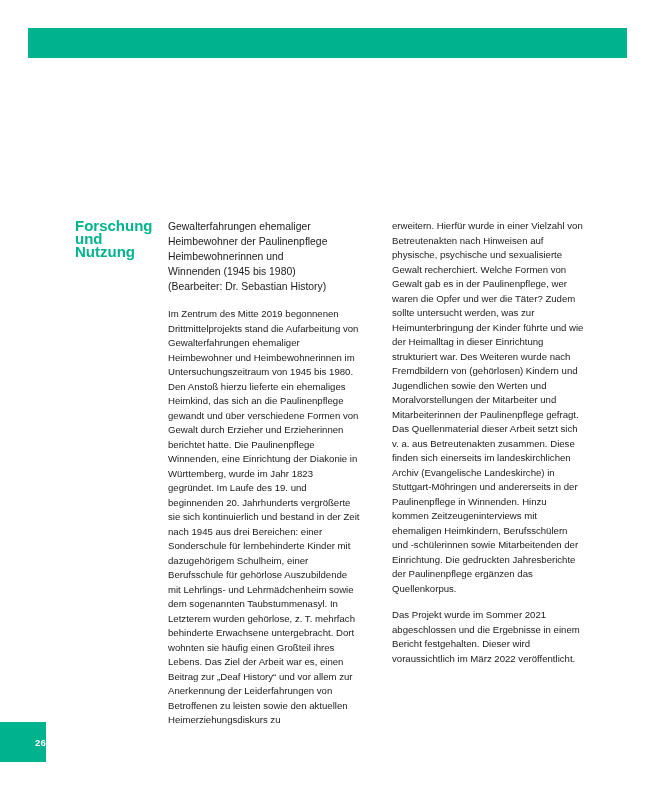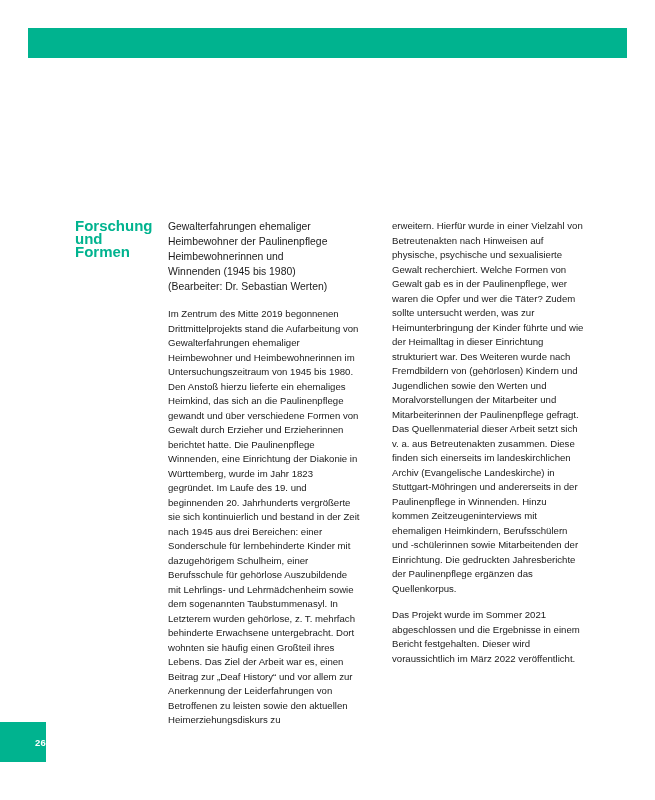--- a/index.html
+++ b/index.html
@@ -86,30 +86,30 @@
 </style>
 </head>
 <body>
 
 <div class="page">
 
   <div class="top-bar"></div>
 
   <div class="section-label">
     <span>Forschung und</span><br>
-    <span>Formen</span>
+    <span>Nutzung</span>
   </div>
 
   <div class="col col-left">
     <div class="article-title">
       <span class="line">Gewalterfahrungen ehemaliger</span>
       <span class="line">Heimbewohner der Paulinenpflege</span>
       <span class="line">Heimbewohnerinnen und</span>
       <span class="line">Winnenden (1945 bis 1980)</span>
-      <span class="line">(Bearbeiter: Dr. Sebastian Werten)</span>
+      <span class="line">(Bearbeiter: Dr. Sebastian History)</span>
     </div>
     <p>Im Zentrum des Mitte 2019 begonnenen Drittmittelprojekts stand die Aufarbeitung von Gewalterfahrungen ehemaliger Heimbewohner und Heimbewohnerinnen im Untersuchungszeitraum von 1945 bis 1980. Den Anstoß hierzu lieferte ein ehemaliges Heimkind, das sich an die Paulinenpflege gewandt und über verschiedene Formen von Gewalt durch Erzieher und Erzieherinnen berichtet hatte. Die Paulinenpflege Winnenden, eine Einrichtung der Diakonie in Württemberg, wurde im Jahr 1823 gegründet. Im Laufe des 19. und beginnenden 20. Jahrhunderts vergrößerte sie sich kontinuierlich und bestand in der Zeit nach 1945 aus drei Bereichen: einer Sonderschule für lernbehinderte Kinder mit dazugehörigem Schulheim, einer Berufsschule für gehörlose Auszubildende mit Lehrlings- und Lehrmädchenheim sowie dem sogenannten Taubstummenasyl. In Letzterem wurden gehörlose, z. T. mehrfach behinderte Erwachsene untergebracht. Dort wohnten sie häufig einen Großteil ihres Lebens. Das Ziel der Arbeit war es, einen Beitrag zur „Deaf History“ und vor allem zur Anerkennung der Leiderfahrungen von Betroffenen zu leisten sowie den aktuellen Heimerziehungsdiskurs zu</p>
   </div>
 
   <div class="col col-right">
     <p>erweitern. Hierfür wurde in einer Vielzahl von Betreutenakten nach Hinweisen auf physische, psychische und sexualisierte Gewalt recherchiert. Welche Formen von Gewalt gab es in der Paulinenpflege, wer waren die Opfer und wer die Täter? Zudem sollte untersucht werden, was zur Heimunterbringung der Kinder führte und wie der Heimalltag in dieser Einrichtung strukturiert war. Des Weiteren wurde nach Fremdbildern von (gehörlosen) Kindern und Jugendlichen sowie den Werten und Moralvorstellungen der Mitarbeiter und Mitarbeiterinnen der Paulinenpflege gefragt. Das Quellenmaterial dieser Arbeit setzt sich v. a. aus Betreutenakten zusammen. Diese finden sich einerseits im landeskirchlichen Archiv (Evangelische Landeskirche) in Stuttgart-Möhringen und andererseits in der Paulinenpflege in Winnenden. Hinzu kommen Zeitzeugeninterviews mit ehemaligen Heimkindern, Berufsschülern und -schülerinnen sowie Mitarbeitenden der Einrichtung. Die gedruckten Jahresberichte der Paulinenpflege ergänzen das Quellenkorpus.</p>
     <p>Das Projekt wurde im Sommer 2021 abgeschlossen und die Ergebnisse in einem Bericht festgehalten. Dieser wird voraussichtlich im März 2022 veröffentlicht.</p>
   </div>
 
   <div class="page-number-block">

